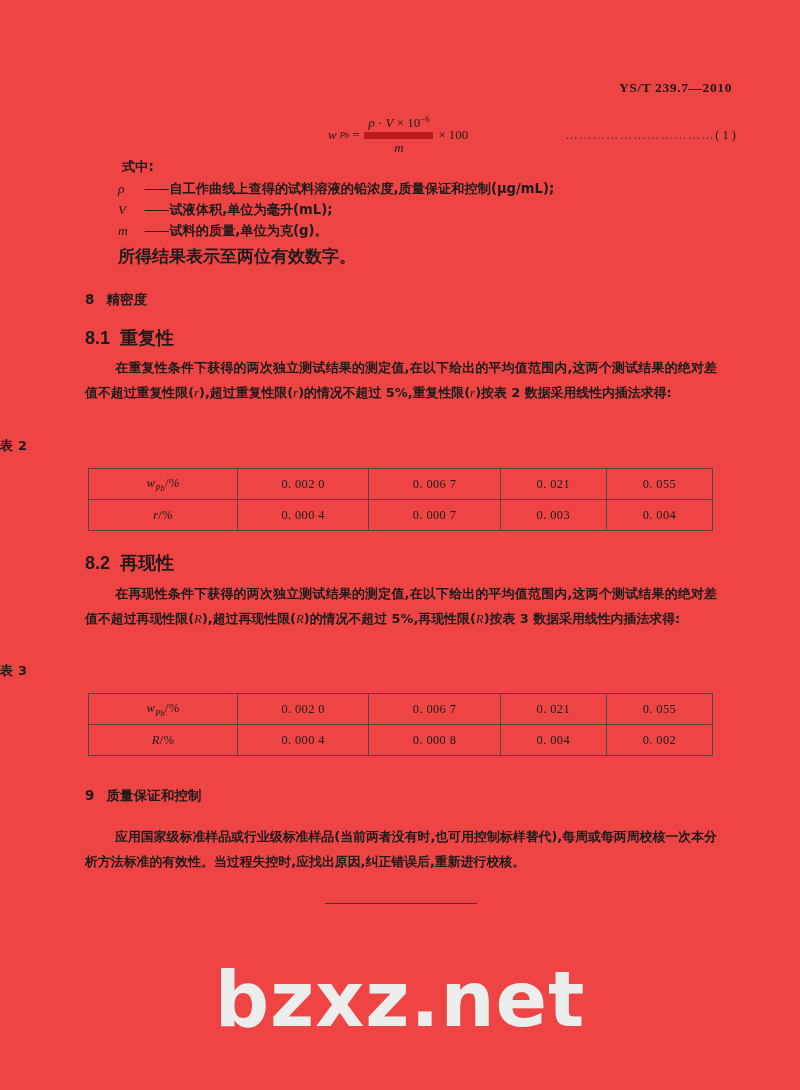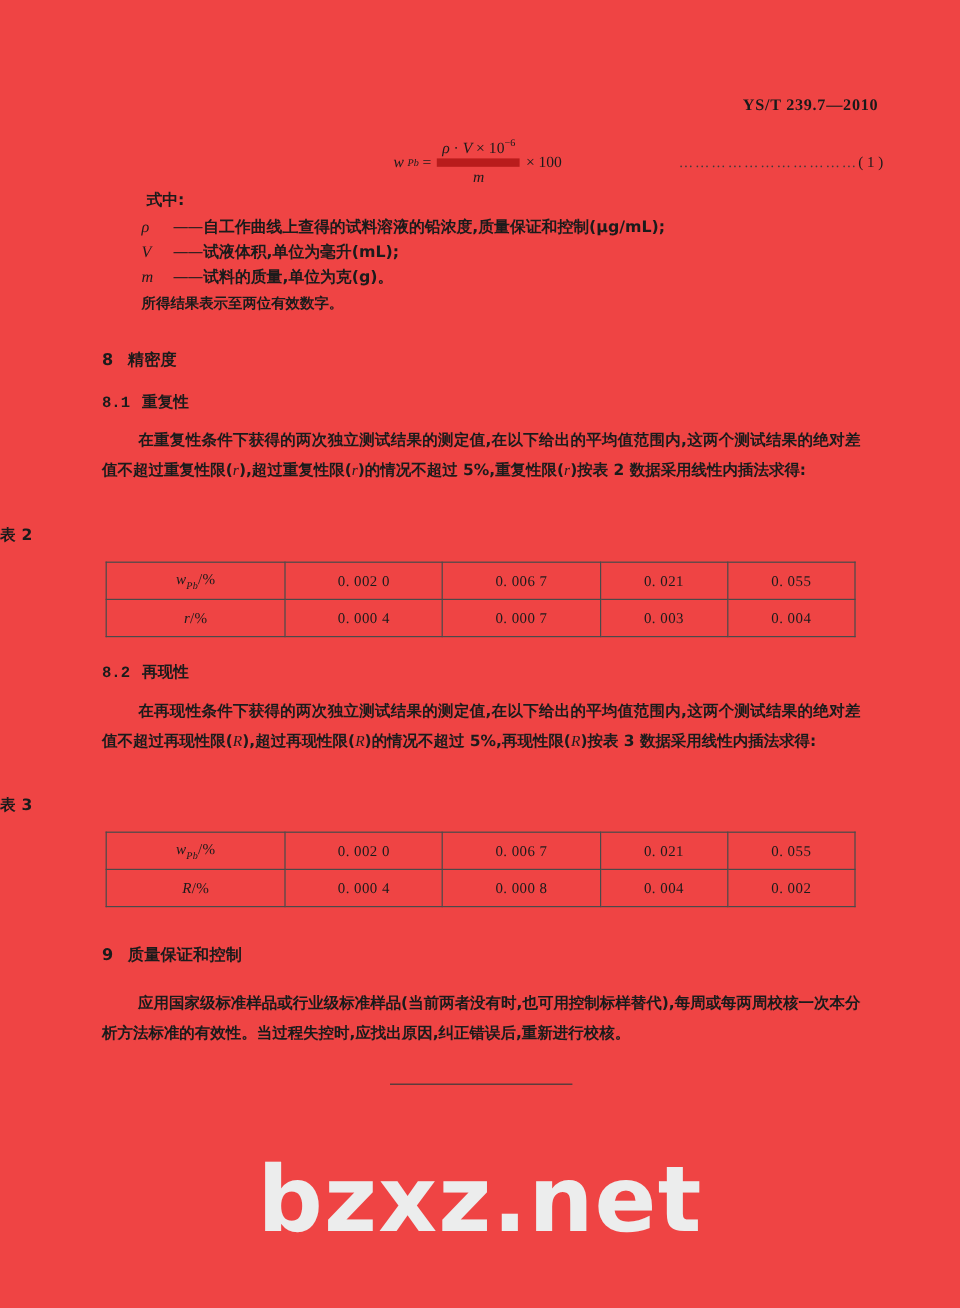--- a/index.html
+++ b/index.html
@@ -144,40 +144,40 @@
   }
   .defdash {
     letter-spacing: -1px;
     margin-right: 1px;
     font-weight: 400;
   }
   .tail-note {
     position: absolute;
     left: 118px;
     top: 245px;
-    font-size: 12px;
+    font-size: 17px;
     font-family: "DejaVu Sans", "Liberation Sans", sans-serif;
     font-weight: 600;
     white-space: nowrap;
   }
   
   .sec-h {
     position: absolute;
     font-family: "DejaVu Sans", "Liberation Sans", sans-serif;
     font-weight: 700;
     font-size: 13.4px;
     white-space: nowrap;
     letter-spacing: 0.2px;
   }
   .sec-h .num { margin-right: 12px; }
   .sub-h {
     position: absolute;
-    font-family: Liberation Mono, monospace;
-    font-weight: 700;
-    font-size: 13px;
+    font-family: Liberation Sans, sans-serif;
+    font-weight: 700;
+    font-size: 18px;
     white-space: nowrap;
     text-align: center;
   }
   .sub-h .num { margin-right: 10px; }
   
   .para {
     position: absolute;
     left: 85px;
     width: 632px;
     font-family: "DejaVu Sans", "Liberation Sans", sans-serif;

